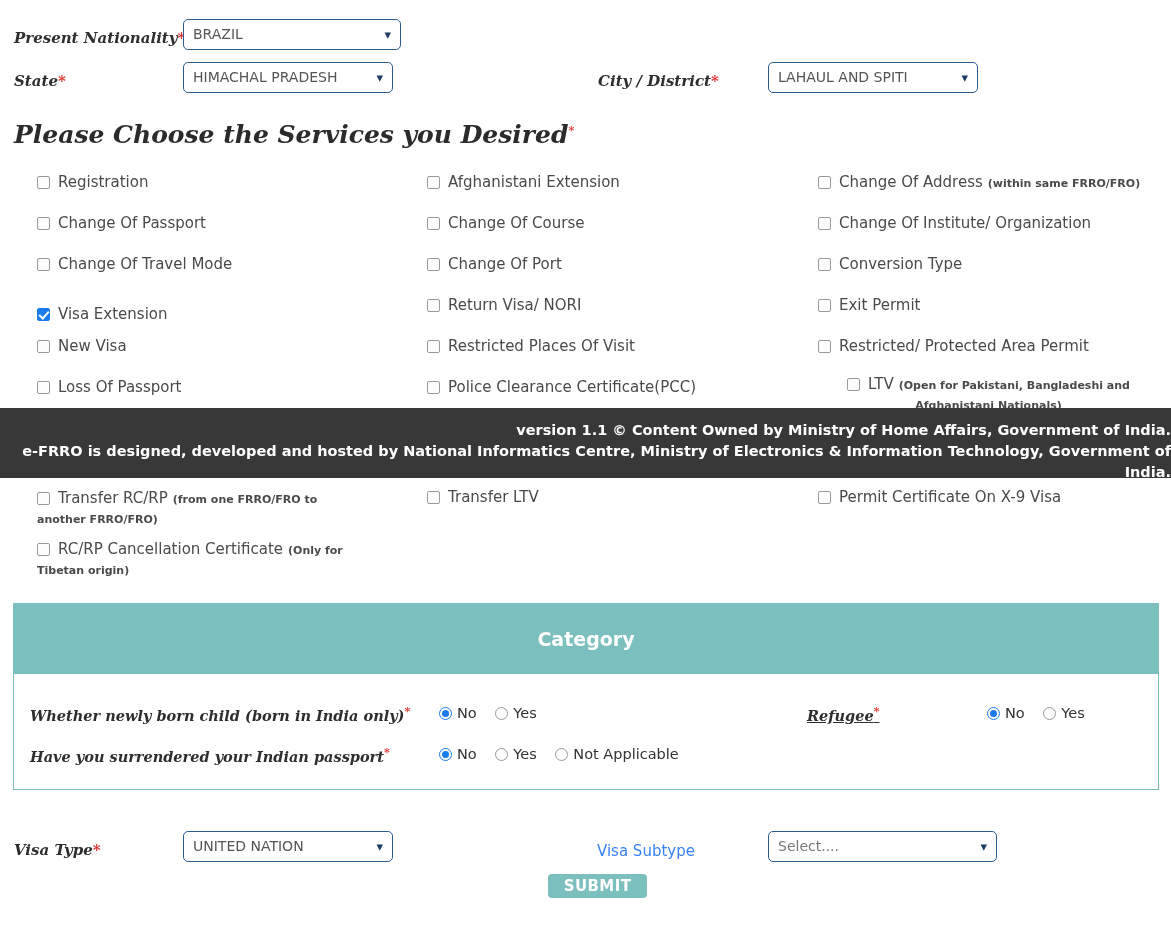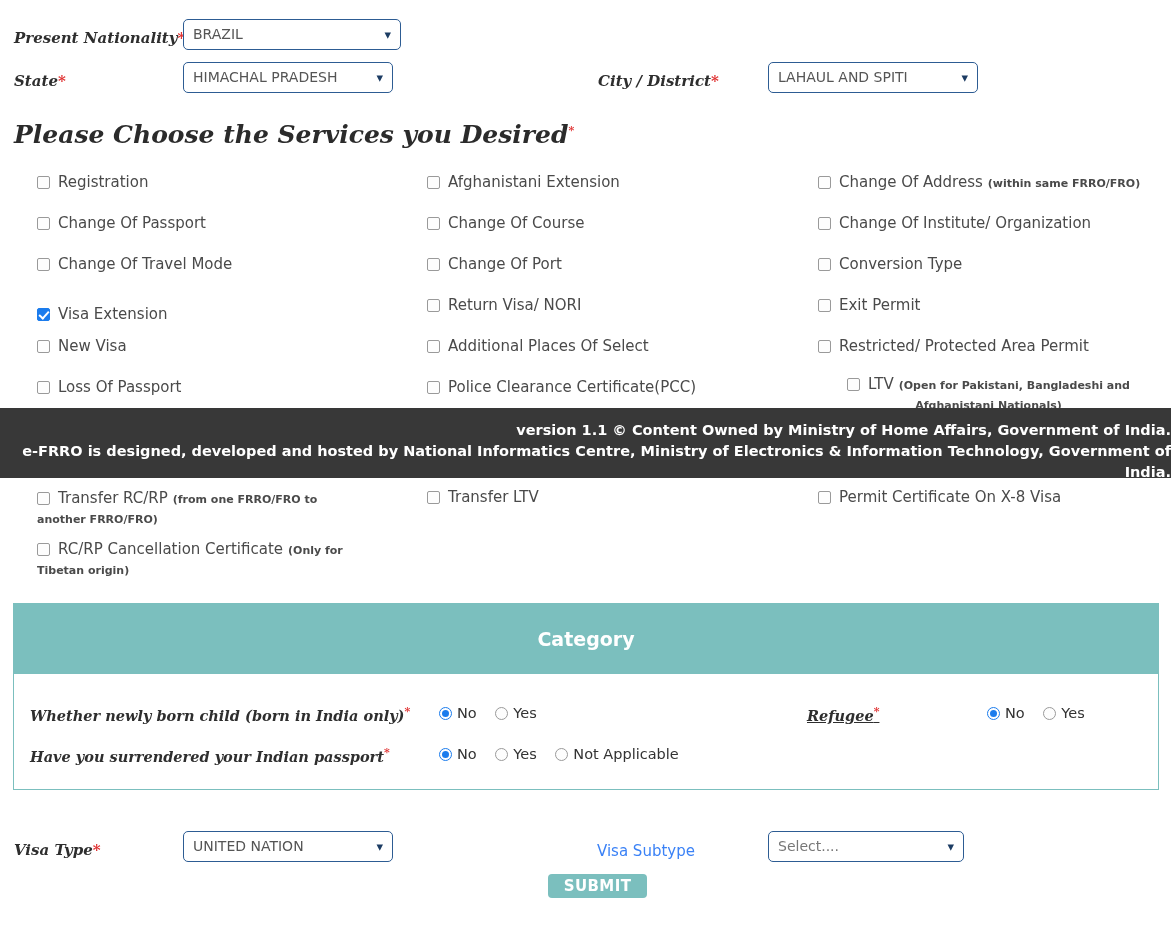--- a/index.html
+++ b/index.html
@@ -272,21 +272,21 @@
     <span class="cb"></span><span>Return Visa/ NORI</span>
   </div>
   <div class="svc" style="left:818px; top:128px;">
     <span class="cb"></span><span>Exit Permit</span>
   </div>
 
   <div class="svc" style="left:37px; top:169px;">
     <span class="cb"></span><span>New Visa</span>
   </div>
   <div class="svc" style="left:427px; top:169px;">
-    <span class="cb"></span><span>Additional Places Of Select</span>
+    <span class="cb"></span><span>Restricted Places Of Visit</span>
   </div>
   <div class="svc" style="left:818px; top:169px;">
     <span class="cb"></span><span>Restricted/ Protected Area Permit</span>
   </div>
 
   <div class="svc" style="left:37px; top:210px;">
     <span class="cb"></span><span>Loss Of Passport</span>
   </div>
   <div class="svc" style="left:427px; top:210px;">
     <span class="cb"></span><span>Police Clearance Certificate(PCC)</span>
@@ -295,21 +295,21 @@
     <span class="cb"></span><span>LTV</span><span class="note">(Open for Pakistani, Bangladeshi and Afghanistani Nationals)</span>
   </div>
 
   <div class="svc wrap" style="left:37px; top:320px; width:330px; line-height:1.35;">
     <span class="cb"></span><span>Transfer RC/RP</span><span class="note">(from one FRRO/FRO to another FRRO/FRO)</span>
   </div>
   <div class="svc" style="left:427px; top:320px;">
     <span class="cb"></span><span>Transfer LTV</span>
   </div>
   <div class="svc" style="left:818px; top:320px;">
-    <span class="cb"></span><span>Permit Certificate On X-8 Visa</span>
+    <span class="cb"></span><span>Permit Certificate On X-9 Visa</span>
   </div>
 
   <div class="svc wrap" style="left:37px; top:371px; width:330px; line-height:1.35;">
     <span class="cb"></span><span>RC/RP Cancellation Certificate</span><span class="note">(Only for Tibetan origin)</span>
   </div>
 </div>
 
 <div class="darkband">
   <div class="l1">version 1.1 © Content Owned by Ministry of Home Affairs, Government of India.</div>
   <div>e-FRRO is designed, developed and hosted by National Informatics Centre, Ministry of Electronics &amp; Information Technology, Government of India.</div>
@@ -364,18 +364,18 @@
   <span>Visa Type</span><span class="req">*</span>
 </div>
 <div class="sel" style="left:183px; top:831px; width:210px;">
   <span>UNITED NATION</span>
   <span class="chev">▾</span>
 </div>
 
 <div class="fld-label" style="left:597px; top:842px; font-style:normal; font-family:'DejaVu Sans','Liberation Sans',sans-serif; font-weight:400; font-size:15px; color:#3b82f6;">
   <span>Visa Subtype</span>
 </div>
-<div class="sel" style="left:768px; top:831px; width:196px; color:#777;">
+<div class="sel" style="left:768px; top:831px; width:229px; color:#777;">
   <span>Select....</span>
   <span class="chev">▾</span>
 </div>
 
 <button class="btn-submit">SUBMIT</button>
 
 </body></html>

